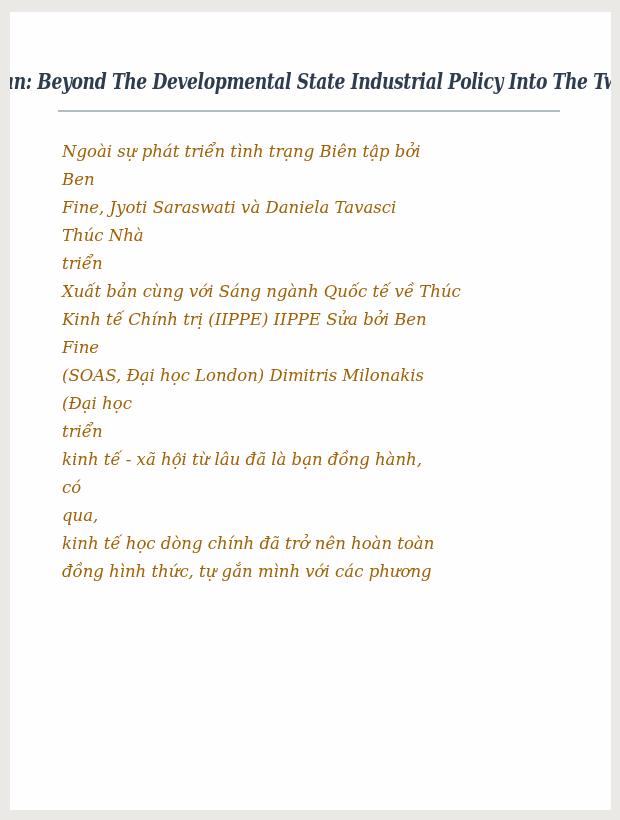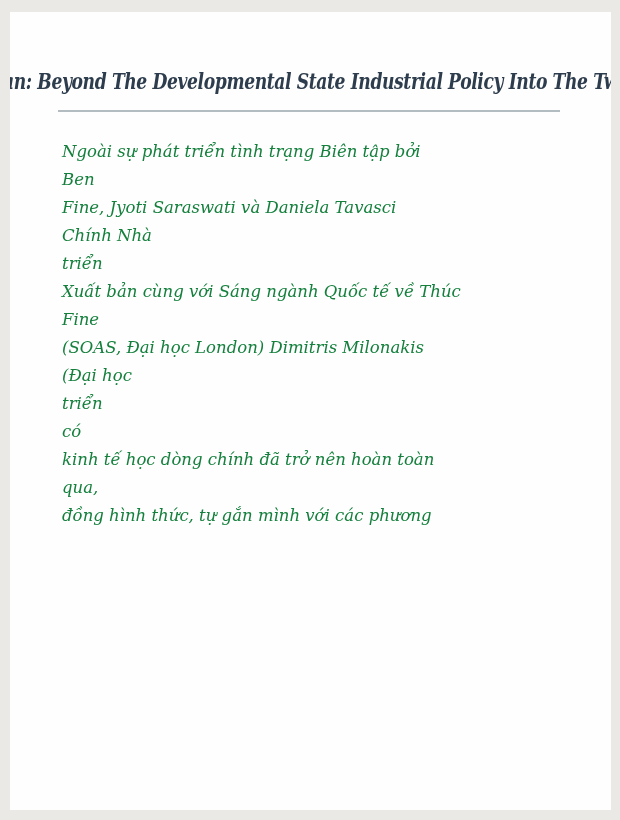--- a/index.html
+++ b/index.html
@@ -37,21 +37,21 @@
     top: 98px; left: 48px;
     width: 502px; height: 2px;
     background: #b3bcc0;
   }
   .body-text {
     position: absolute;
     top: 126px; left: 52px;
     width: 360px;
     font-style: italic;
     font-size: 16.5px;
-    color: #15803d;
+    color: #a16207;
   }
   .body-line {
     line-height: 28px;
     white-space: nowrap;
   }
   .footer {
     position: absolute;
     left: 0; top: 800px;
     width: 601px;
     text-align: center;
@@ -75,30 +75,32 @@
   <div class="page">
 
     <div class="page-title">an: Beyond The Developmental State Industrial Policy Into The Twenty First</div>
 
     <div class="title-rule"></div>
 
     <div class="body-text">
         <div class="body-line">Ngoài sự phát triển tình trạng Biên tập bởi</div>
         <div class="body-line">Ben</div>
         <div class="body-line">Fine, Jyoti Saraswati và Daniela Tavasci</div>
-        <div class="body-line">Chính Nhà</div>
+        <div class="body-line">Thúc Nhà</div>
         <div class="body-line">triển</div>
         <div class="body-line">Xuất bản cùng với Sáng ngành Quốc tế về Thúc</div>
+        <div class="body-line">Kinh tế Chính trị (IIPPE) IIPPE Sửa bởi Ben</div>
         <div class="body-line">Fine</div>
         <div class="body-line">(SOAS, Đại học London) Dimitris Milonakis</div>
         <div class="body-line">(Đại học</div>
         <div class="body-line">triển</div>
+        <div class="body-line">kinh tế - xã hội từ lâu đã là bạn đồng hành,</div>
         <div class="body-line">có</div>
+        <div class="body-line">qua,</div>
         <div class="body-line">kinh tế học dòng chính đã trở nên hoàn toàn</div>
-        <div class="body-line">qua,</div>
         <div class="body-line">đồng hình thức, tự gắn mình với các phương</div>
       </div>
 
     <div class="footer">
       <div class="footer-rule"></div>
       <div class="brand-text">Taisachnhanh</div>
     </div>
 
   </div>
 </div>

